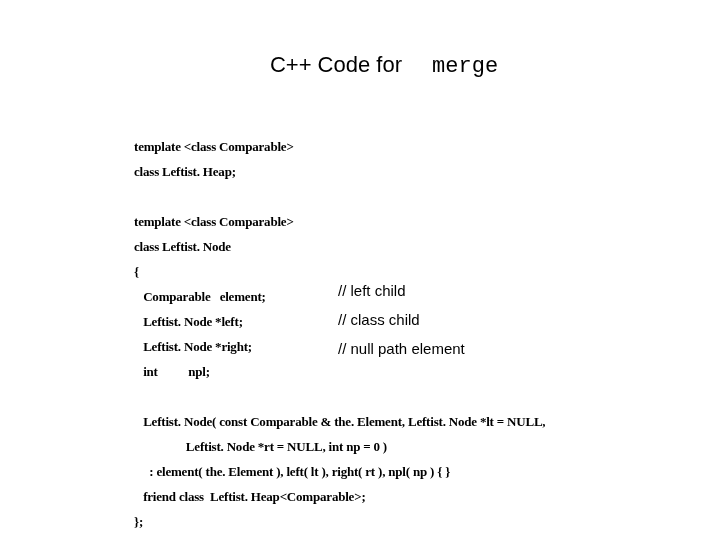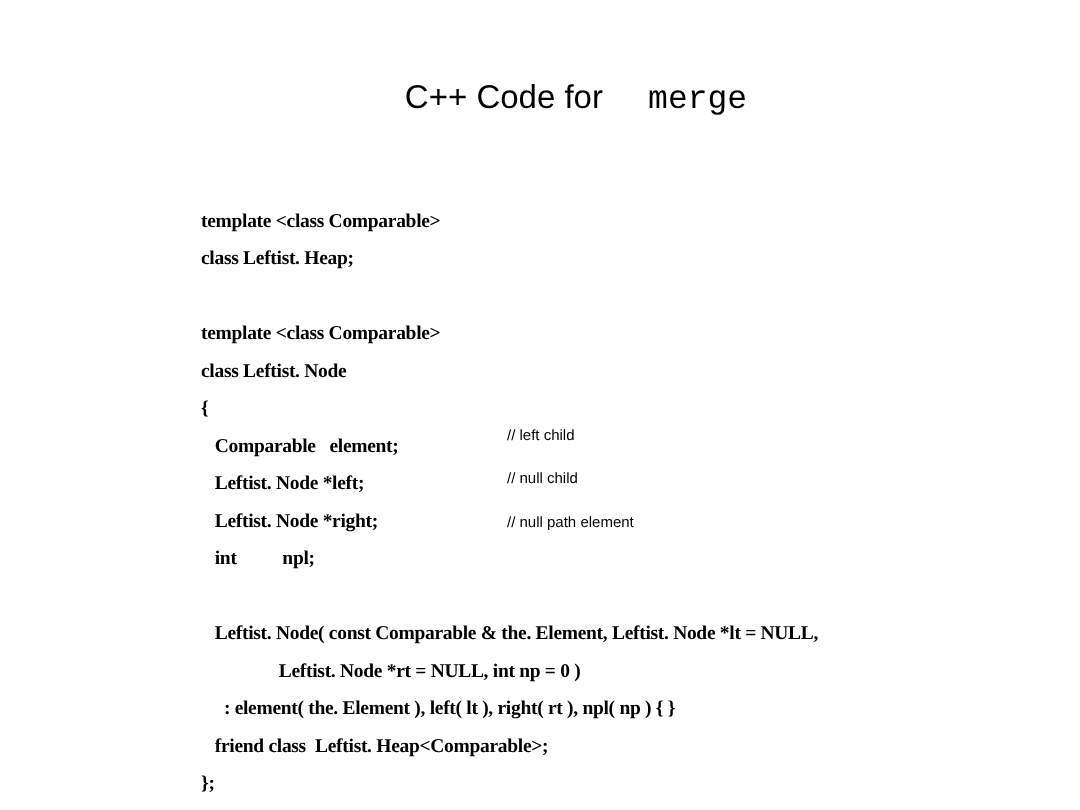--- a/index.html
+++ b/index.html
@@ -28,21 +28,21 @@
     color: #000;
     white-space: pre;
     letter-spacing: -0.2px;
   }
   .bold { font-weight: bold; }
   .annotations {
     position: absolute;
     top: 234px;
     left: 290px;
     font-family: Arial, Helvetica, sans-serif;
-    font-size: 10px;
+    font-size: 15px;
     line-height: 17px;
     color: #000;
   }
 </style>
 </head>
 <body>
 
 <div class="title">
   <span class="regular">C++ Code for </span><span class="mono">merge</span>
 </div>
@@ -59,15 +59,15 @@
 <span class="bold">   int          npl;</span>
 <span></span>
 <span class="bold">   Leftist. Node( const Comparable &amp; the. Element, Leftist. Node *lt = NULL,</span>
 <span class="bold">                 Leftist. Node *rt = NULL, int np = 0 )</span>
 <span class="bold">     : element( the. Element ), left( lt ), right( rt ), npl( np ) { }</span>
 <span class="bold">   friend class  Leftist. Heap&lt;Comparable&gt;;</span>
 <span class="bold">};</span></div>
 
 <div class="annotations">
   <div> // left child</div>
-  <div> // null child</div>
+  <div> // class child</div>
   <div>// null path element</div>
 </div>
 
 </body></html>

